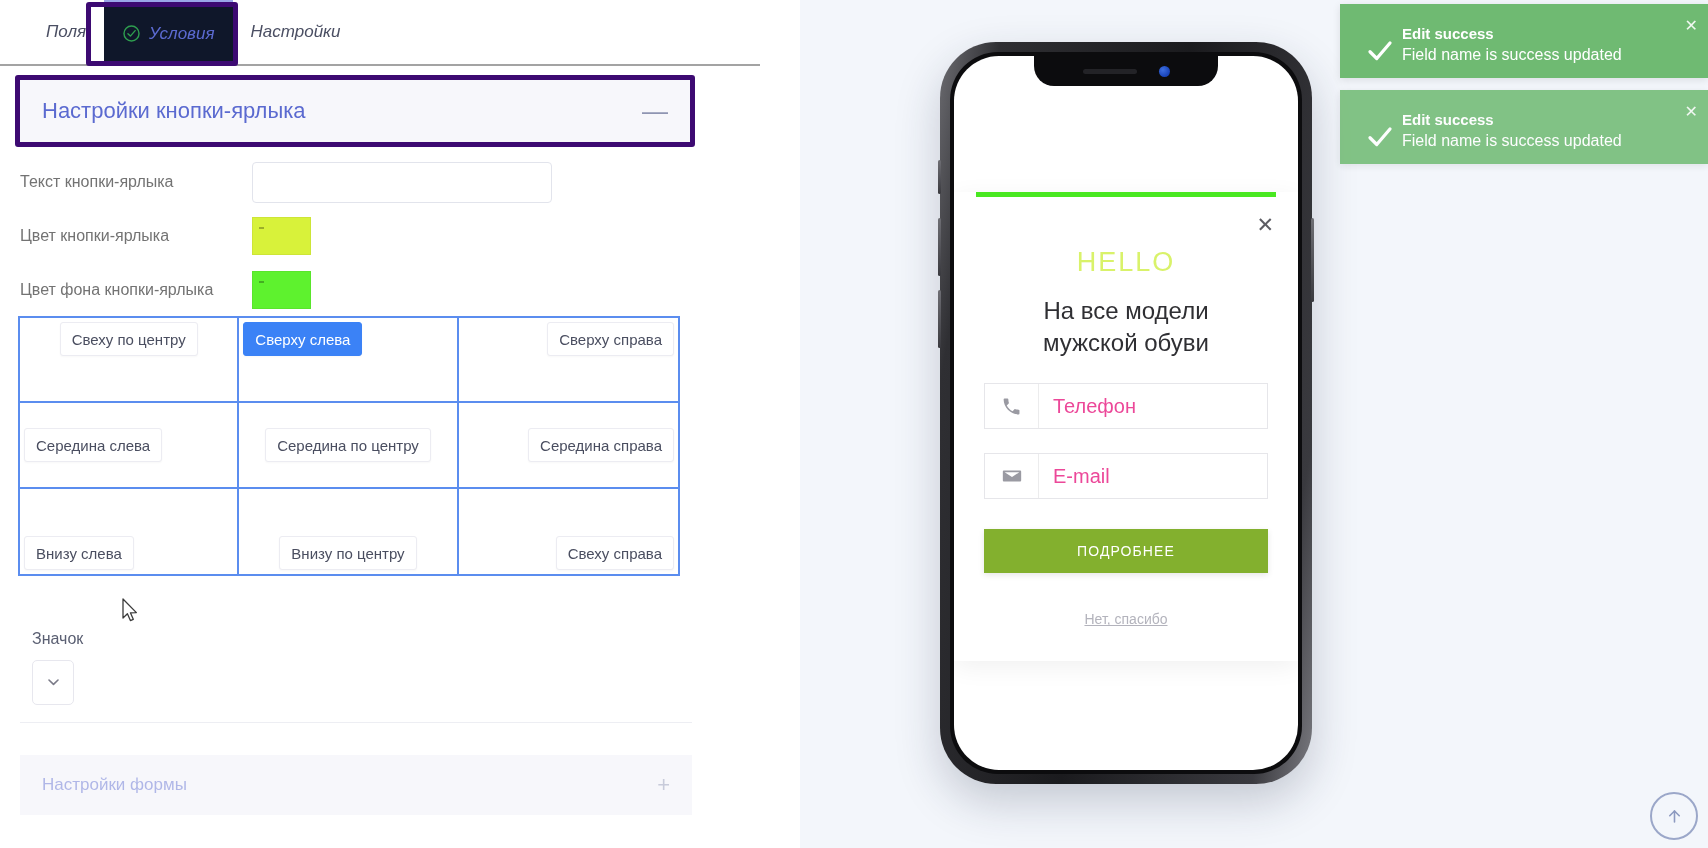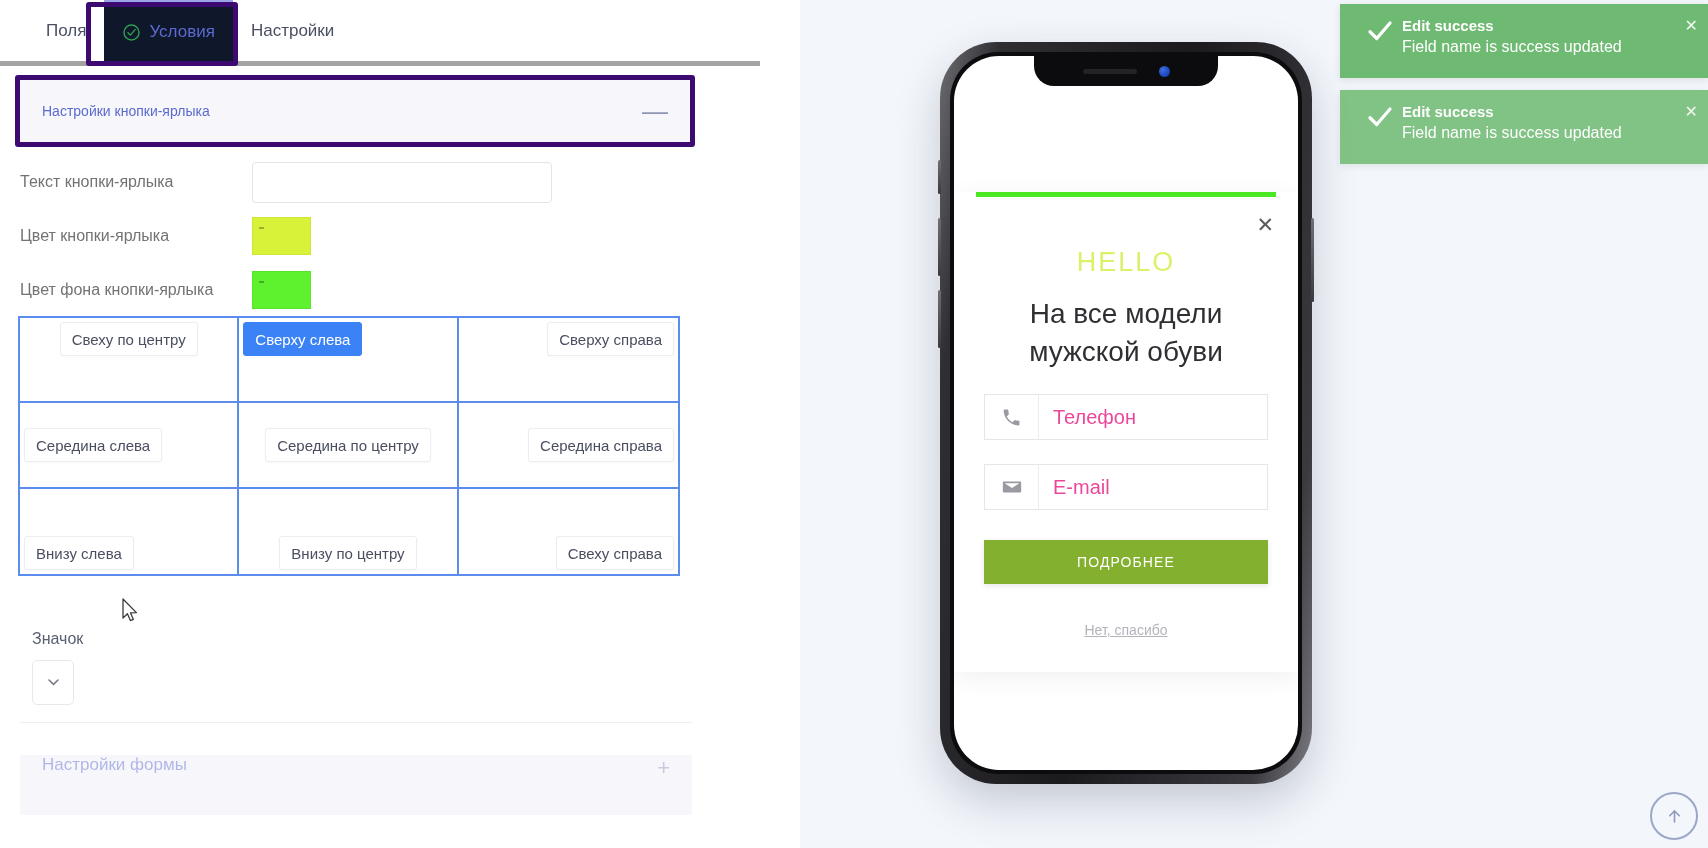--- a/index.html
+++ b/index.html
@@ -15,23 +15,24 @@
   .left-panel {
     position: absolute; left: 0; top: 0;
     width: 800px; height: 848px;
     background: #ffffff;
     overflow: hidden;
   }
 
   .tabs-row {
     position: absolute; left: 0; top: 0;
     width: 760px; height: 66px;
-    display: flex; align-items: center;
-    border-bottom: 5px solid #a3a3a3;
+    display: flex; align-items: flex-end;
+    border-bottom: 2px solid #a3a3a3;
     padding-left: 28px;
+    font-style: italic;
   }
   .tab {
     font-size: 17px; color: #4b4f63;
     padding: 0 18px; height: 64px;
     display: flex; align-items: center; gap: 8px;
     cursor: pointer; white-space: nowrap;
   }
   .tab.active {
     color: #5b6ad0;
     background: #0f172a;
@@ -60,21 +61,21 @@
 
   .section-header {
     position: absolute; left: 20px; top: 80px;
     width: 670px; height: 62px;
     background: #f7f7fb;
     display: flex; align-items: center;
     justify-content: space-between;
     padding: 0 22px;
   }
   .section-header .title {
-    font-size: 14px; color: #5b6ad0; font-weight: 400;
+    font-size: 22px; color: #5b6ad0; font-weight: 400;
   }
   .section-header .minus {
     font-size: 26px; color: #8f95b2; line-height: 1;
     cursor: pointer; user-select: none;
   }
 
   .form-area {
     position: absolute; left: 20px; top: 155px;
     width: 672px;
   }
@@ -173,21 +174,21 @@
   .icon-select svg { display:block; }
 
   .panel-divider {
     position: absolute; left: 20px; top: 722px;
     width: 672px; height: 1px; background: #edeef3;
   }
   .next-section {
     position: absolute; left: 20px; top: 755px;
     width: 672px; height: 60px;
     background: #f7f7fb;
-    display: flex; align-items: flex-start;
+    display: flex; align-items: center;
     justify-content: space-between;
     padding: 0 22px;
   }
   .next-section .title { font-size: 17px; color: #5b6ad0; opacity: .45; }
   .next-section .plus  { font-size: 22px; color: #9aa0bb; opacity:.5; }
 
   .cursor-arrow { position: absolute; left: 122px; top: 598px; }
 
   
   .preview {
@@ -263,21 +264,21 @@
   }
   .popup-hello {
     text-align: center;
     font-size: 27px; letter-spacing: 2px;
     color: #d9f26a;
     margin-top: 50px;
     font-weight: 400;
   }
   .popup-sub {
     text-align: center;
-    font-size: 28px; color: #2f2f33;
+    font-size: 24px; color: #2f2f33;
     margin: 17px auto 0;
     width: 250px; line-height: 1.34;
   }
   .inp-row {
     margin: 24px 30px 0;
     border: 1px solid #e6e6ea;
     height: 46px;
     display: flex; align-items: center;
     background: #fff;
   }
@@ -311,21 +312,21 @@
   .toast-stack {
     position: absolute; right: 0; top: 4px;
     width: 368px;
     display: flex; flex-direction: column; gap: 12px;
     z-index: 40;
   }
   .toast {
     background: #6fba72;
     color: #ffffff;
     min-height: 74px;
-    display: flex; align-items: flex-start;
+    display: flex; align-items: flex-end;
     padding: 12px 16px 12px 18px;
     position: relative;
     box-shadow: 0 2px 8px rgba(0,0,0,0.10);
   }
   .toast.faded { opacity: 0.86; }
   .toast-check { width: 44px; flex: none; display:flex; align-items:center; justify-content:center; }
   .toast-body { flex: 1; }
   .toast-title { font-weight: bold; font-size: 15px; line-height: 1.35; }
   .toast-msg   { font-size: 16px; line-height: 1.35; }
   .toast-x {

